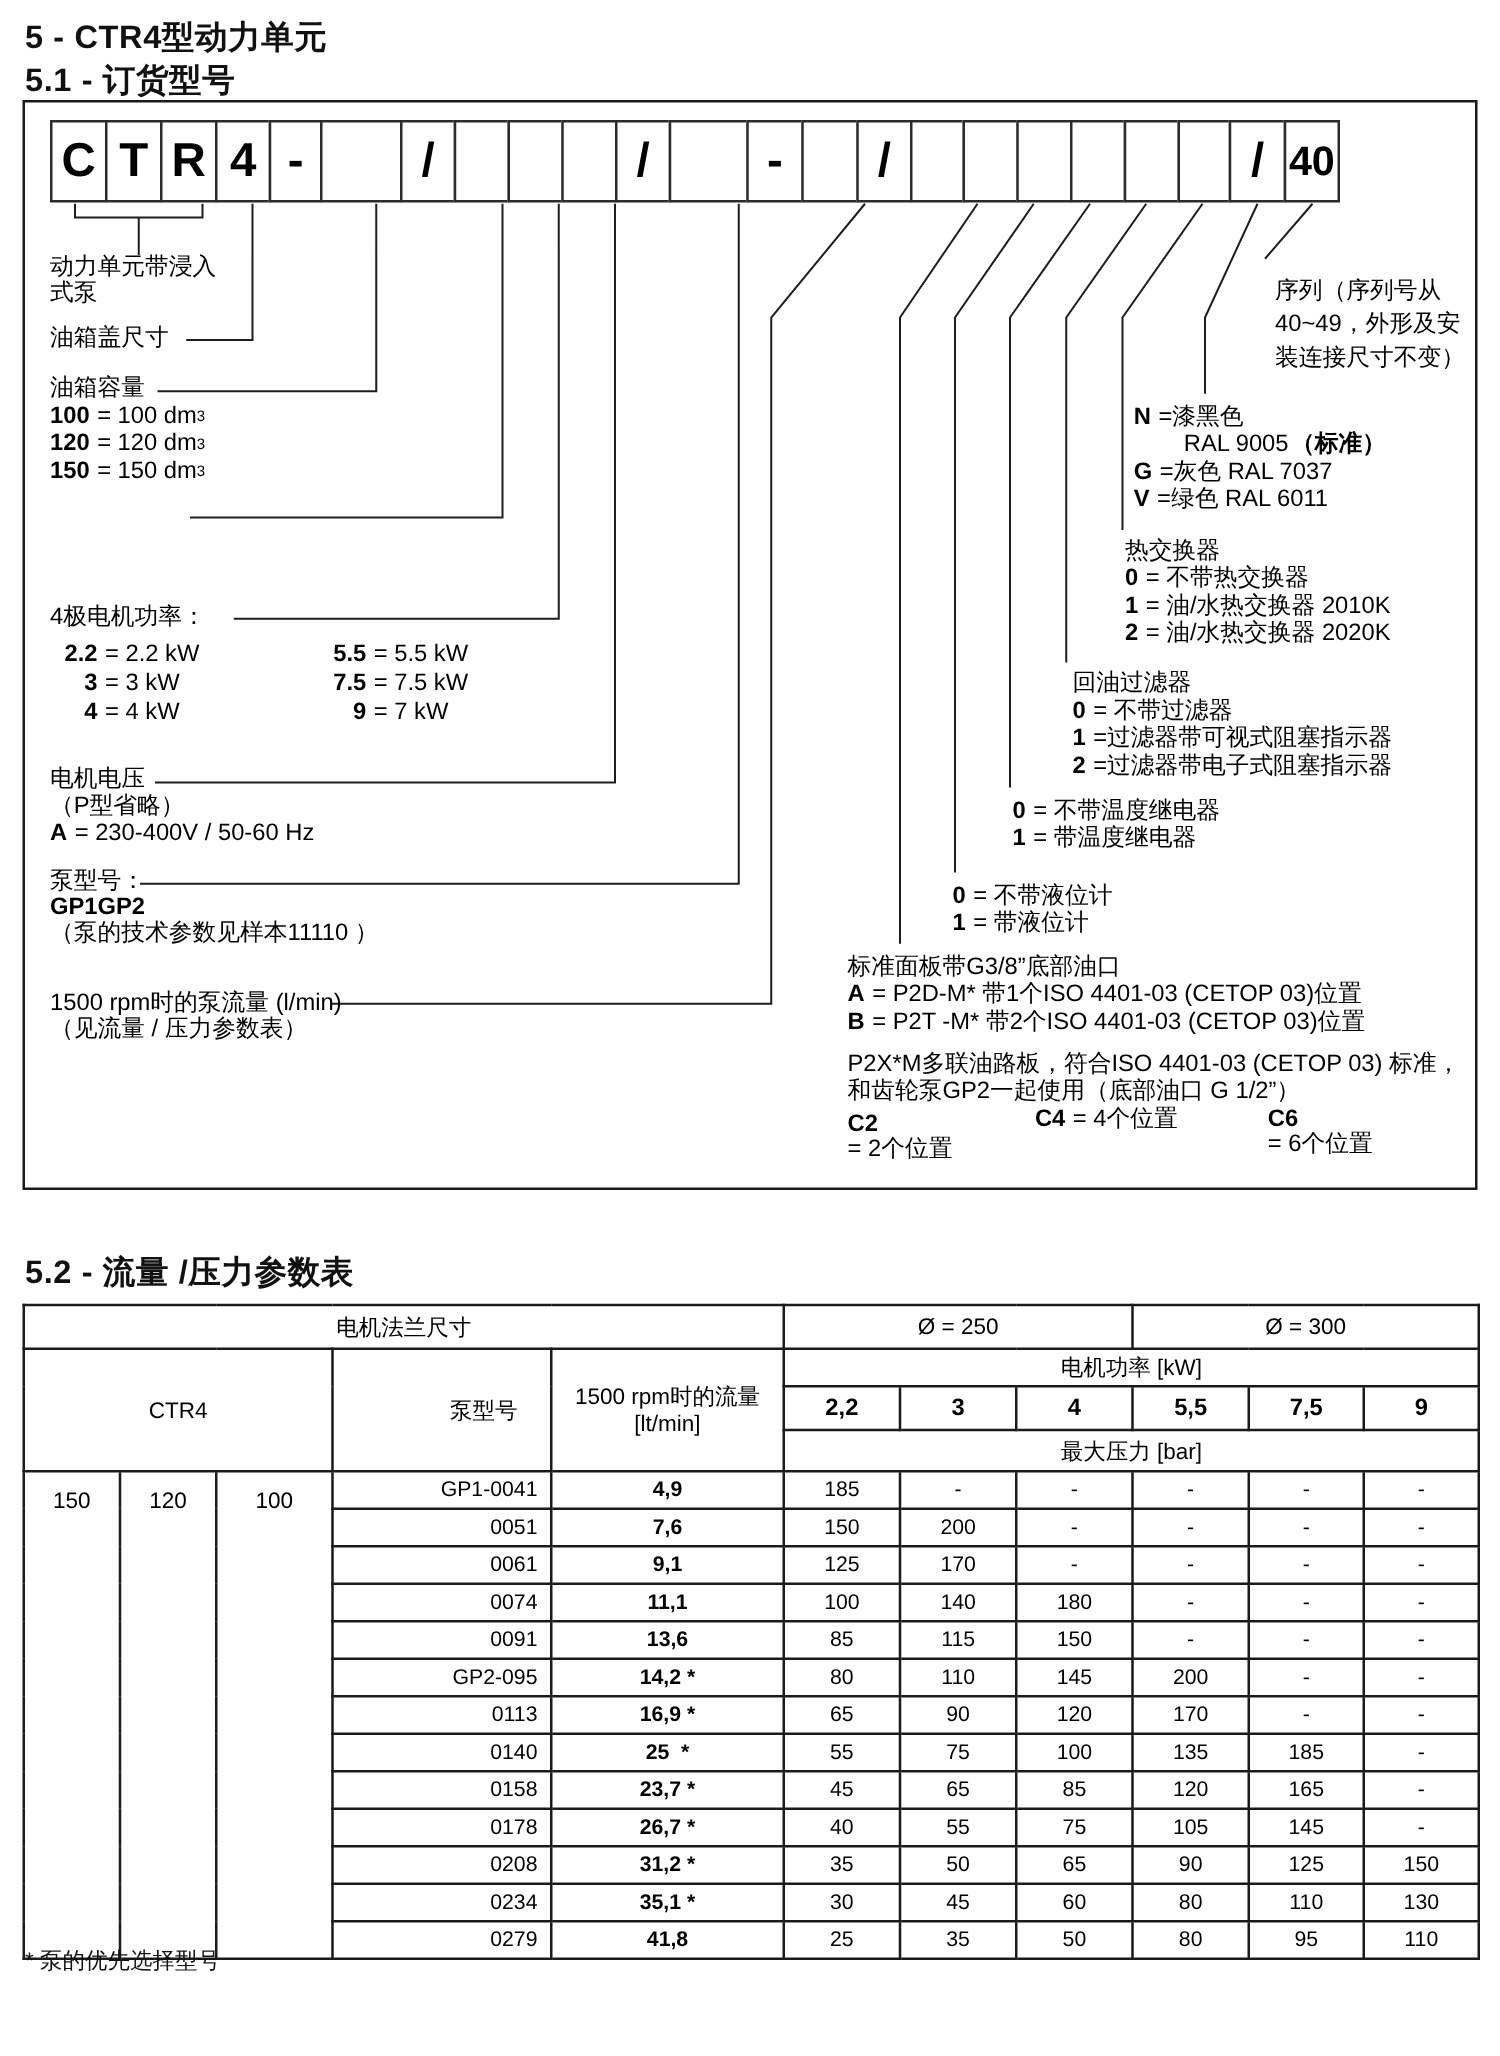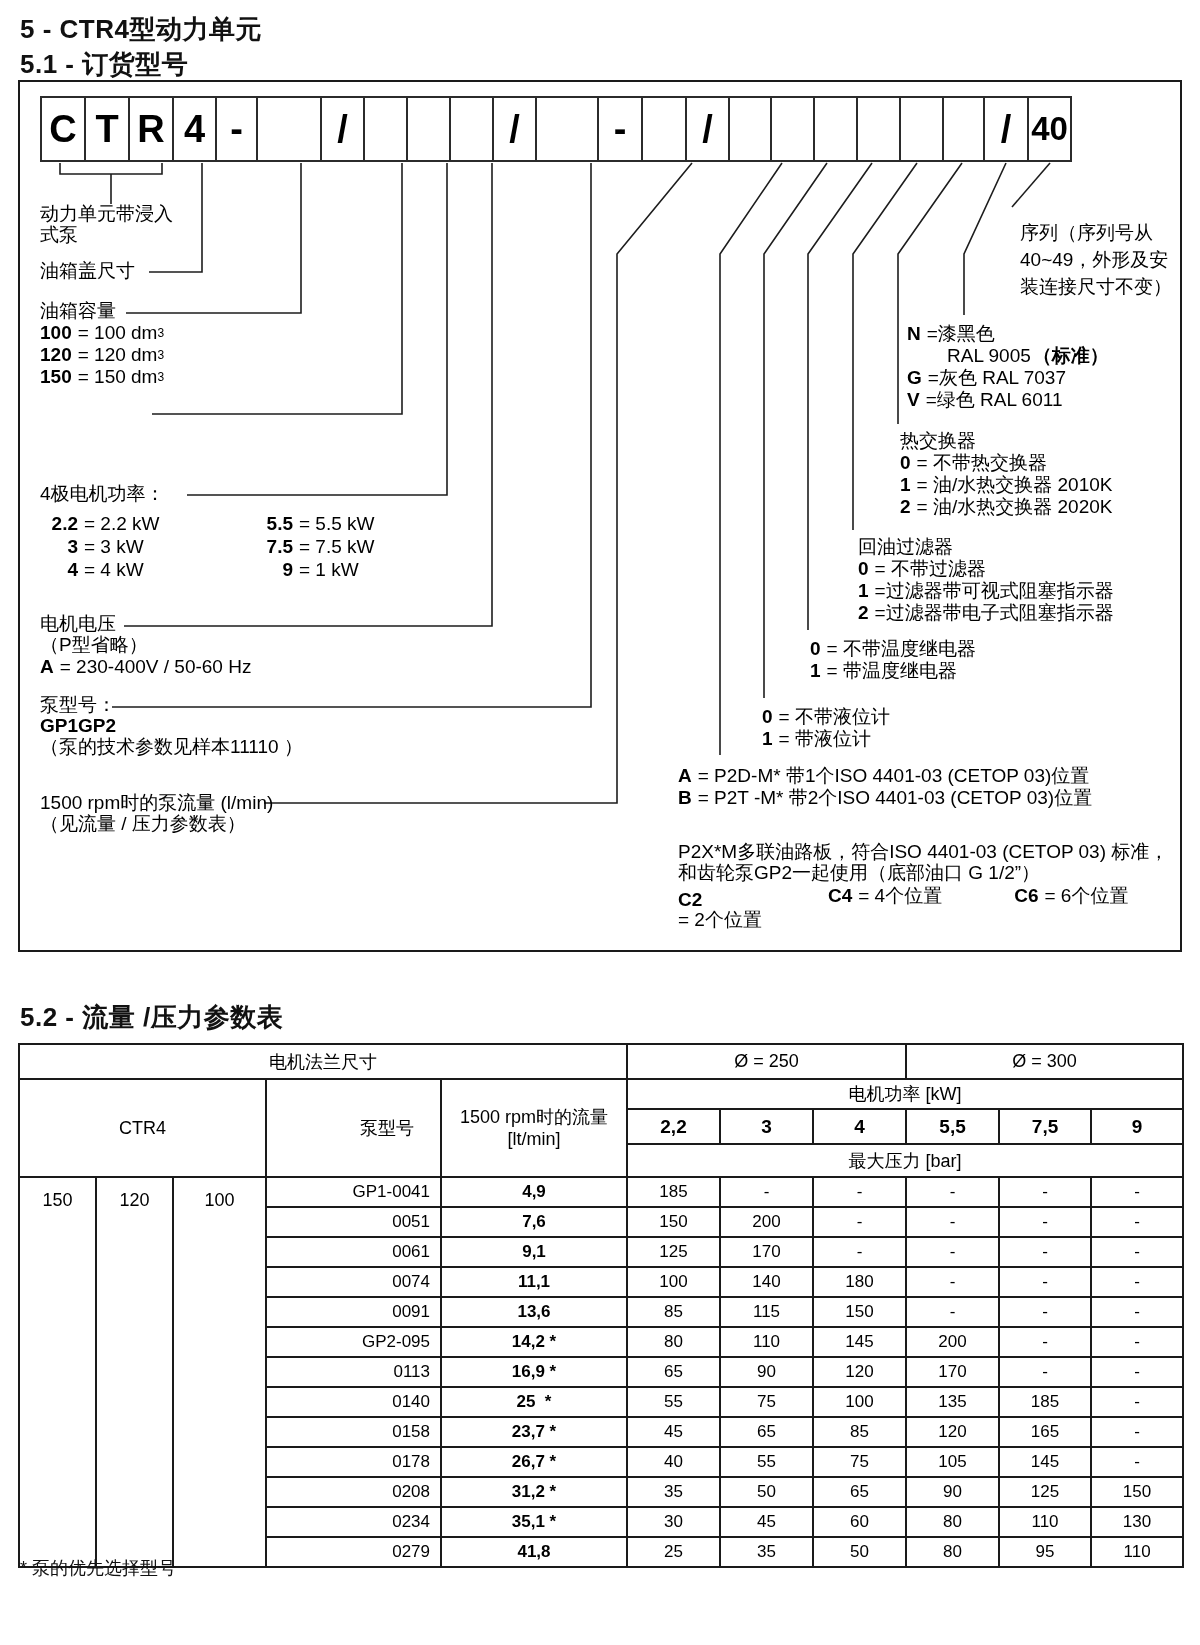--- a/index.html
+++ b/index.html
@@ -156,21 +156,21 @@
       <div class="opt">
           <b class="kw">7.5</b>
           <span>= 7.5 kW</span>
         </div>
       <div class="opt">
           <b class="kw">4</b>
           <span>= 4 kW</span>
         </div>
       <div class="opt">
           <b class="kw">9</b>
-          <span>= 1 kW</span>
+          <span>= 7 kW</span>
         </div>
     </div>
   </div>
 
   <div class="blk cap" style="left:20px;top:532px;">
     <div class="ln">电机电压</div>
     <div class="ln">（P型省略）</div>
     <div class="opt">
         <b>A</b>
         <span>= 230-400V / 50-60 Hz</span>
@@ -261,20 +261,21 @@
         <b>0</b>
         <span>= 不带液位计</span>
       </div>
     <div class="opt">
         <b>1</b>
         <span>= 带液位计</span>
       </div>
   </div>
 
   <div class="blk cap" style="left:658px;top:682px;">
+    <div class="ln">标准面板带G3/8”底部油口</div>
     <div class="opt">
         <b>A</b>
         <span>= P2D-M* 带1个ISO 4401-03 (CETOP 03)位置</span>
       </div>
     <div class="opt">
         <b>B</b>
         <span>= P2T -M* 带2个ISO 4401-03 (CETOP 03)位置</span>
       </div>
   </div>
 
@@ -283,21 +284,21 @@
     <div class="ln">和齿轮泵GP2一起使用（底部油口 G 1/2”）</div>
     <div style="display:flex;margin-top:3px;">
       <div class="opt" style="margin-top:4px;flex-direction:column;">
           <b>C2</b>
           <span>= 2个位置</span>
         </div>
       <div class="opt" style="margin-top:0;margin-left:66px;">
           <b>C4</b>
           <span>= 4个位置</span>
         </div>
-      <div class="opt" style="margin-top:0;margin-left:72px;">
+      <div class="opt" style="margin-top:0;margin-left:72px;flex-direction:column;">
           <b>C6</b>
           <span>= 6个位置</span>
         </div>
     </div>
   </div>
 </div>
 
 <div class="abs h-title" style="left:20px;top:1000px;">5.2 - 流量 /压力参数表</div>
 
 <table class="flow-table">

